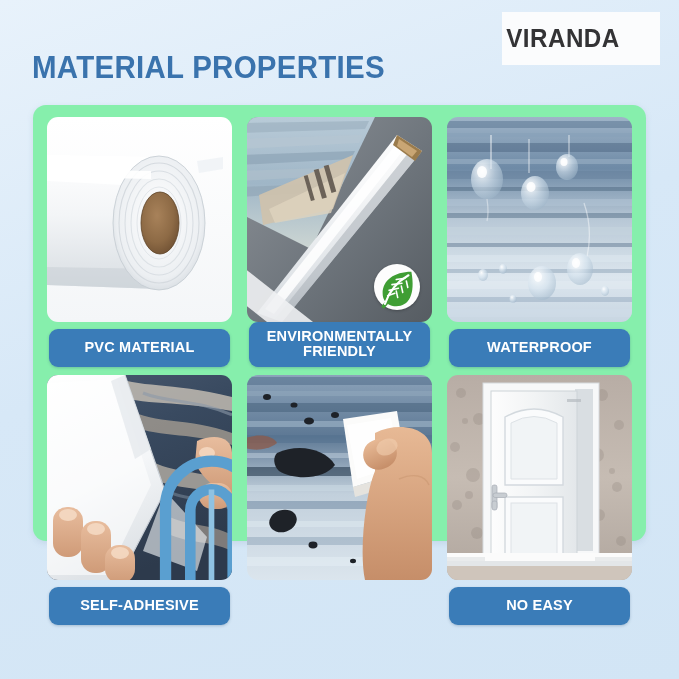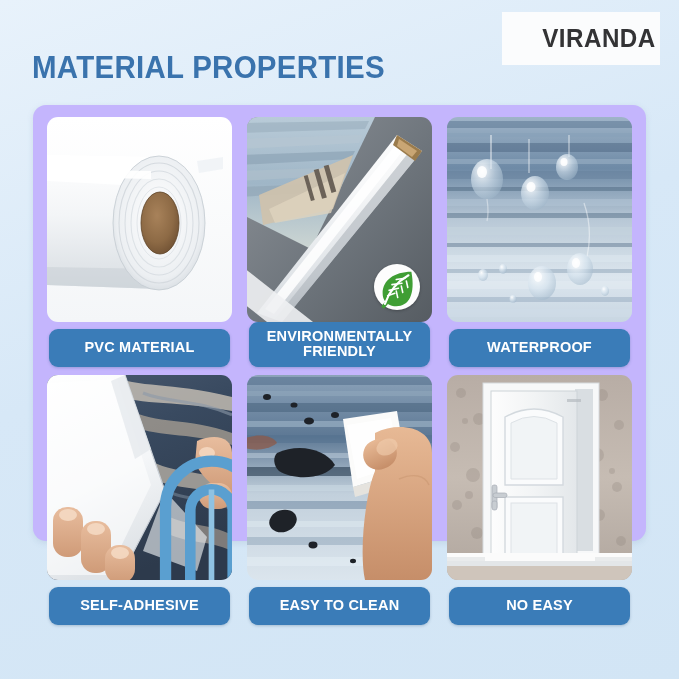--- a/index.html
+++ b/index.html
@@ -27,21 +27,20 @@
   .brand-box {
     position: absolute;
     left: 502px;
     top: 12px;
     width: 158px;
     height: 53px;
     background: #fbfcfd;
     display: flex;
     align-items: center;
     justify-content: flex-start;
-    padding-left: 36px;
   }
 
   .brand-text {
     font-family: "Liberation Sans Narrow", "Liberation Sans", sans-serif;
     font-size: 26px;
     font-weight: bold;
     letter-spacing: 0.5px;
     color: #333335;
     transform: scaleX(0.93);
   }
@@ -59,21 +58,21 @@
     white-space: nowrap;
   }
 
   
   .panel {
     position: absolute;
     left: 33px;
     top: 105px;
     width: 613px;
     height: 436px;
-    background: #c4b5fd;
+    background: #86efac;
     border-radius: 13px;
     box-shadow: 0 2px 6px rgba(110,140,170,0.18);
   }
 
   .grid {
     position: absolute;
     left: 14px;
     top: 12px;
     width: 585px;
     display: grid;
@@ -475,23 +474,20 @@
           <g fill="url(#skin2)">
             <path d="M128 58 C152 46 185 52 185 78 L185 205 L118 205 C112 178 118 120 128 96 Z"></path>
             <rect x="116" y="64" width="34" height="30" rx="15" transform="rotate(-24 133 79)"></rect>
           </g>
           <g fill="#f2cfb0" opacity="0.6">
             <ellipse cx="140" cy="72" rx="11" ry="8" transform="rotate(-22 140 72)"></ellipse>
             <path d="M152 104 C166 98 178 100 182 110" stroke="#b98660" stroke-width="1.4" fill="none" opacity="0.5"></path>
           </g>
         </svg>
       </div>
-      <div class="label">
-        <span>EASY TO CLEAN</span>
-      </div>
     </div>
 
     <div class="card">
       <div class="thumb">
         <svg viewBox="0 0 185 205" xmlns="http://www.w3.org/2000/svg">
           <defs>
             <linearGradient id="wallG" x1="0" y1="0" x2="0" y2="1">
               <stop offset="0" stop-color="#b8ada5"></stop>
               <stop offset="0.5" stop-color="#c6bcb3"></stop>
               <stop offset="1" stop-color="#b0a69e"></stop>

